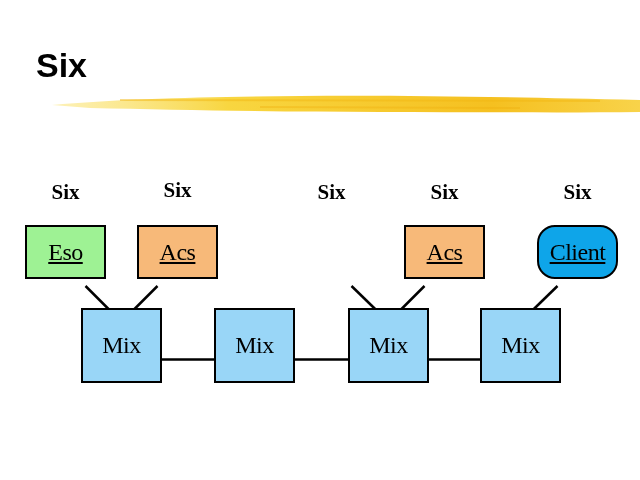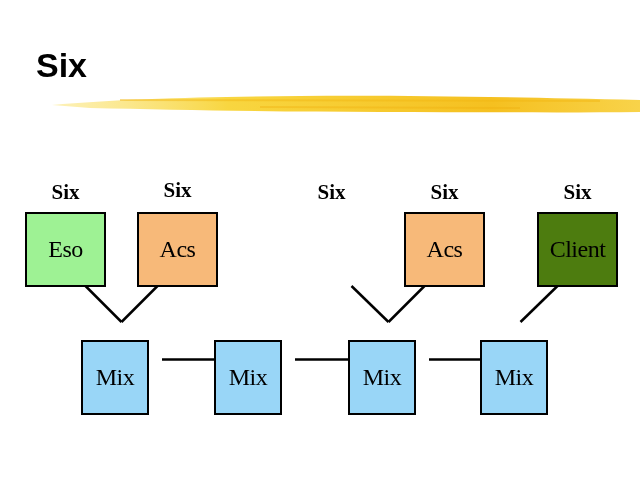--- a/index.html
+++ b/index.html
@@ -11,22 +11,22 @@
     }
     .brush { position: absolute; left: 0; top: 0; width: 640px; height: 480px; }
     .diagram { position: absolute; left: 0; top: 0; width: 640px; height: 480px; }
     .box {
       position: absolute; box-sizing: border-box;
       border: 2px solid #000;
       display: flex; align-items: center; justify-content: center;
       font-family: "Liberation Serif", serif; font-size: 24px; color: #000;
       letter-spacing: -0.5px;
     }
-    .top-box { top: 212px; width: 81px; height: 75px; }
-    .mix-box { top: 340px; width: 68px; height: 75px; background: #99d6f7; }
+    .top-box { top: 225px; width: 81px; height: 54px; text-decoration: underline; }
+    .mix-box { top: 308px; width: 81px; height: 75px; background: #99d6f7; }
     .label {
       position: absolute; top: 180px; width: 81px; text-align: center;
       font-family: "Liberation Serif", serif; font-weight: bold; font-size: 21px; color: #000;
     }
   </style>
 </head>
 <body>
 
 <div class="title">Six</div>
 
@@ -58,19 +58,19 @@
 
   <div class="label" style="left:25px">Six</div>
   <div class="label" style="left:137px;top:178px">Six</div>
   <div class="label" style="left:291px">Six</div>
   <div class="label" style="left:404px">Six</div>
   <div class="label" style="left:537px">Six</div>
 
   <div class="box top-box" id="n-eso" style="left: 25px; background: rgb(158, 242, 148);">Eso</div>
   <div class="box top-box" id="n-acs1" style="left: 137px; background: rgb(247, 185, 121);">Acs</div>
   <div class="box top-box" id="n-acs2" style="left: 404px; background: rgb(247, 185, 121);">Acs</div>
-  <div class="box top-box" id="n-client" style="left: 537px; background: #4d7c0f;">Client</div>
+  <div class="box top-box" id="n-client" style="left: 537px; background: #0ea5e9; border-radius: 18px;">Client</div>
 
   <div class="box mix-box" id="n-mix1" style="left:81px">Mix</div>
   <div class="box mix-box" id="n-mix2" style="left:214px">Mix</div>
   <div class="box mix-box" id="n-mix3" style="left:348px">Mix</div>
   <div class="box mix-box" id="n-mix4" style="left:480px">Mix</div>
 </div>
 
 </body></html>

